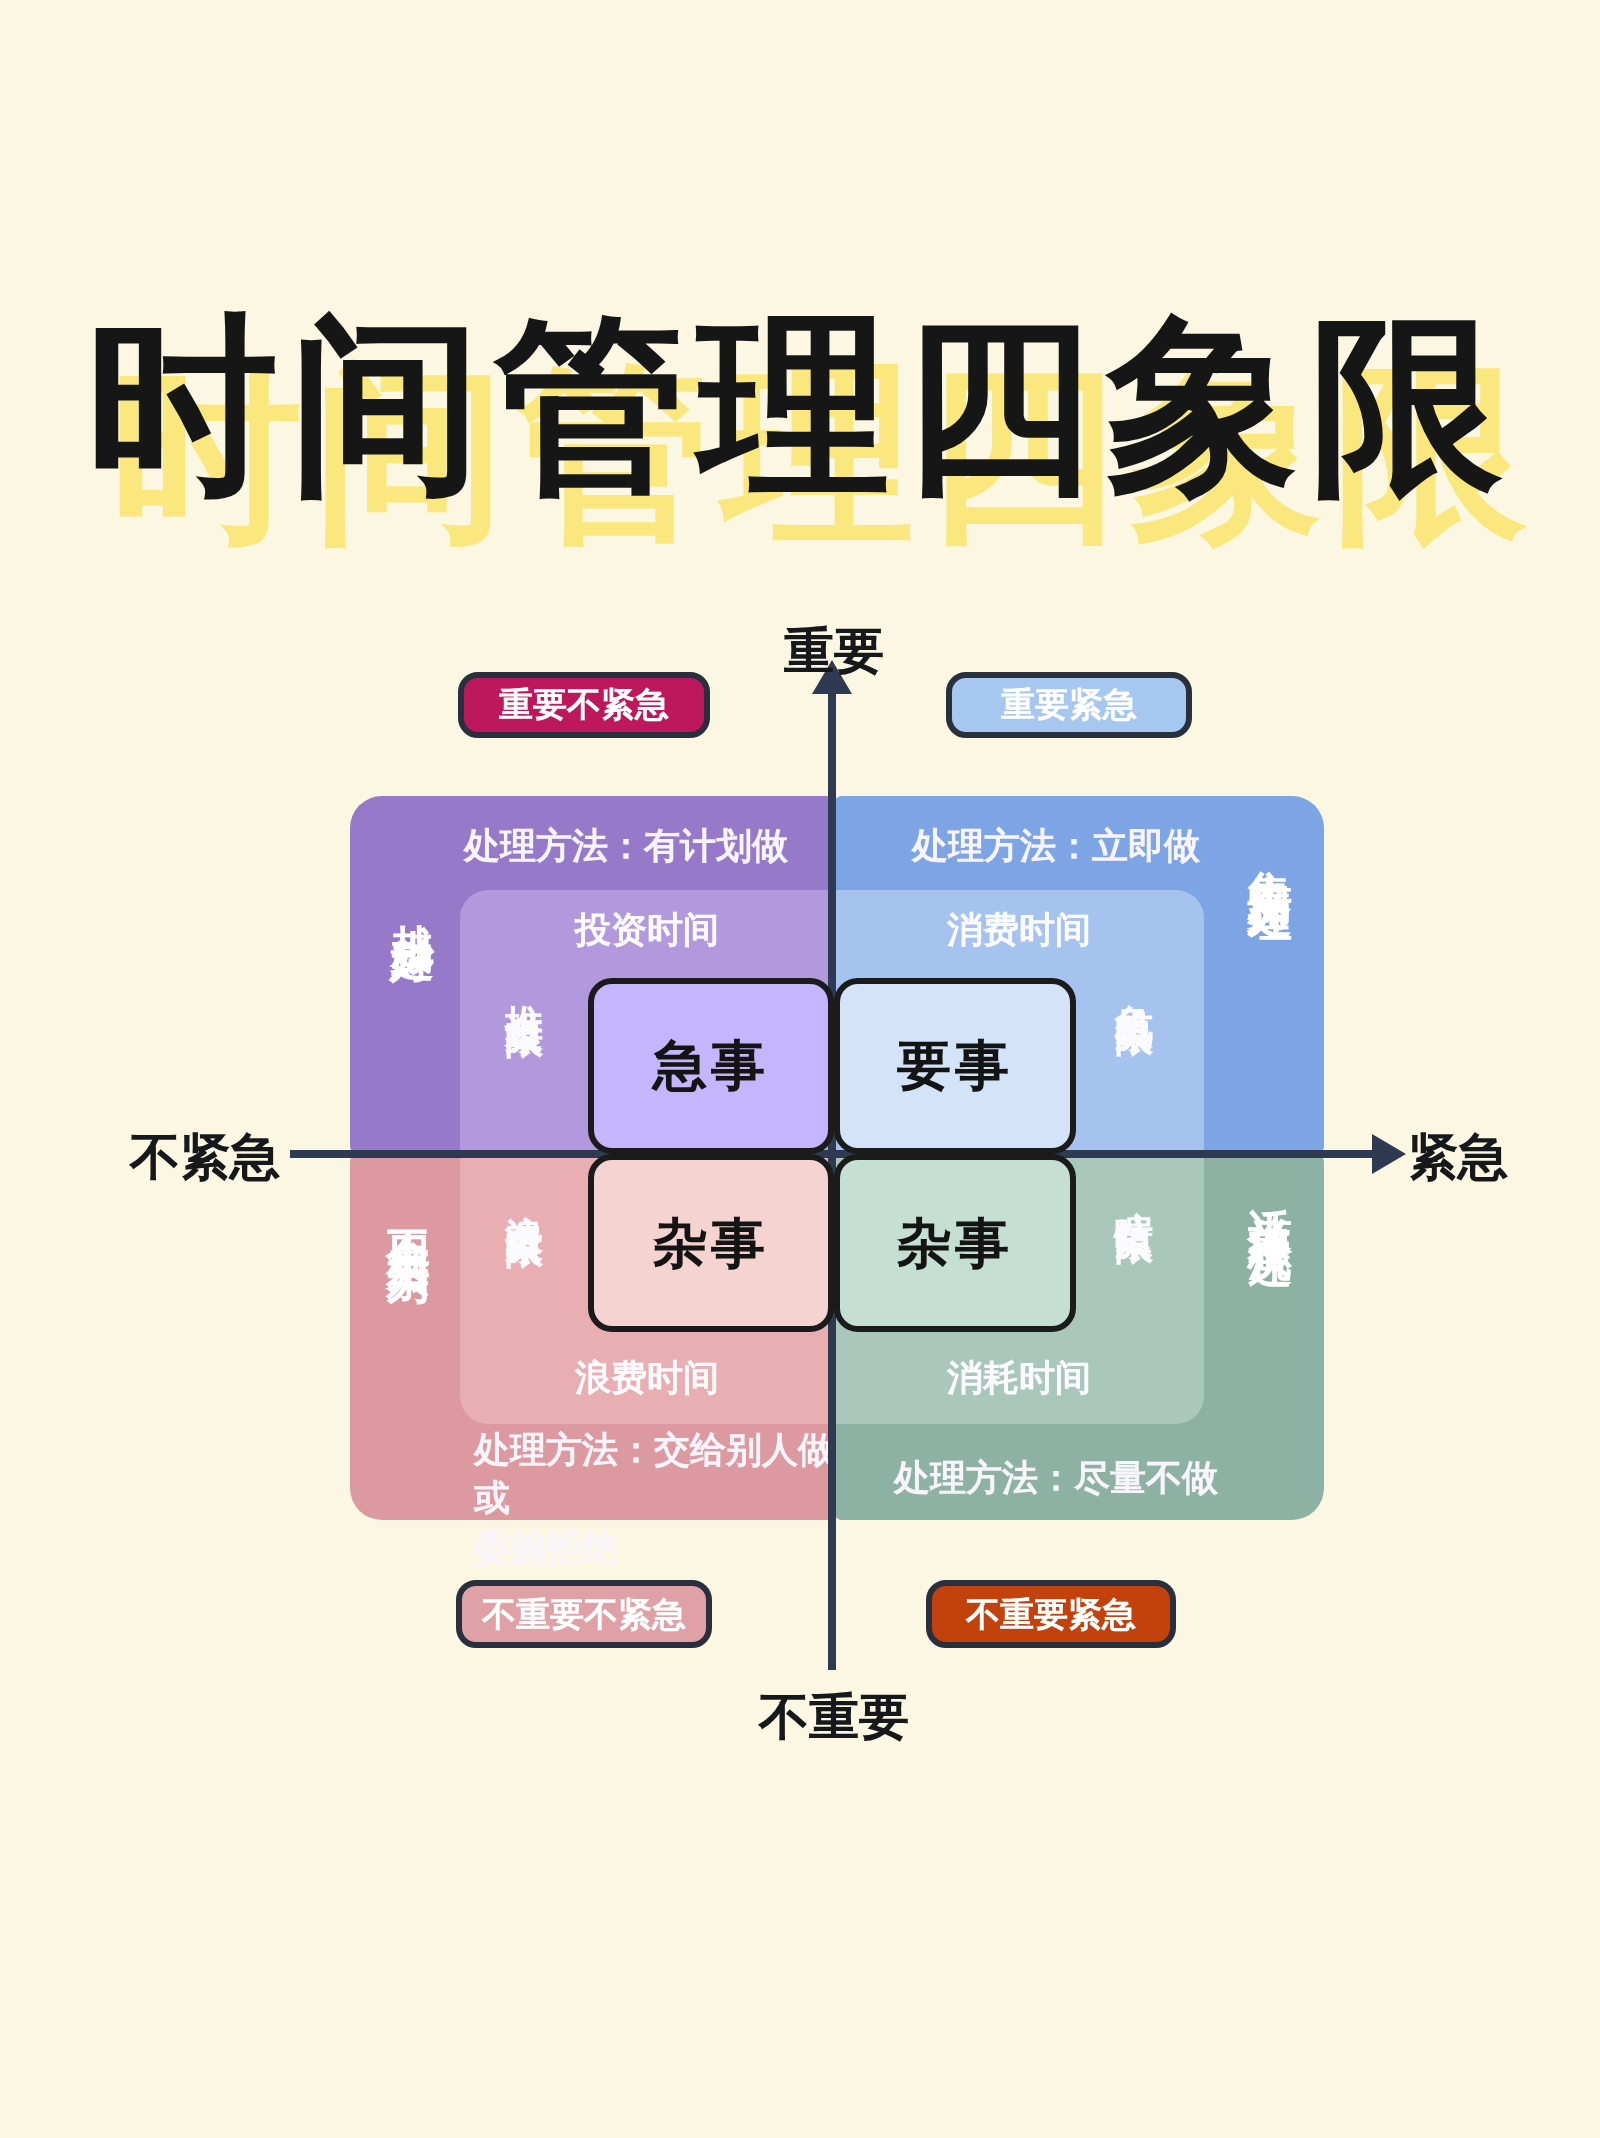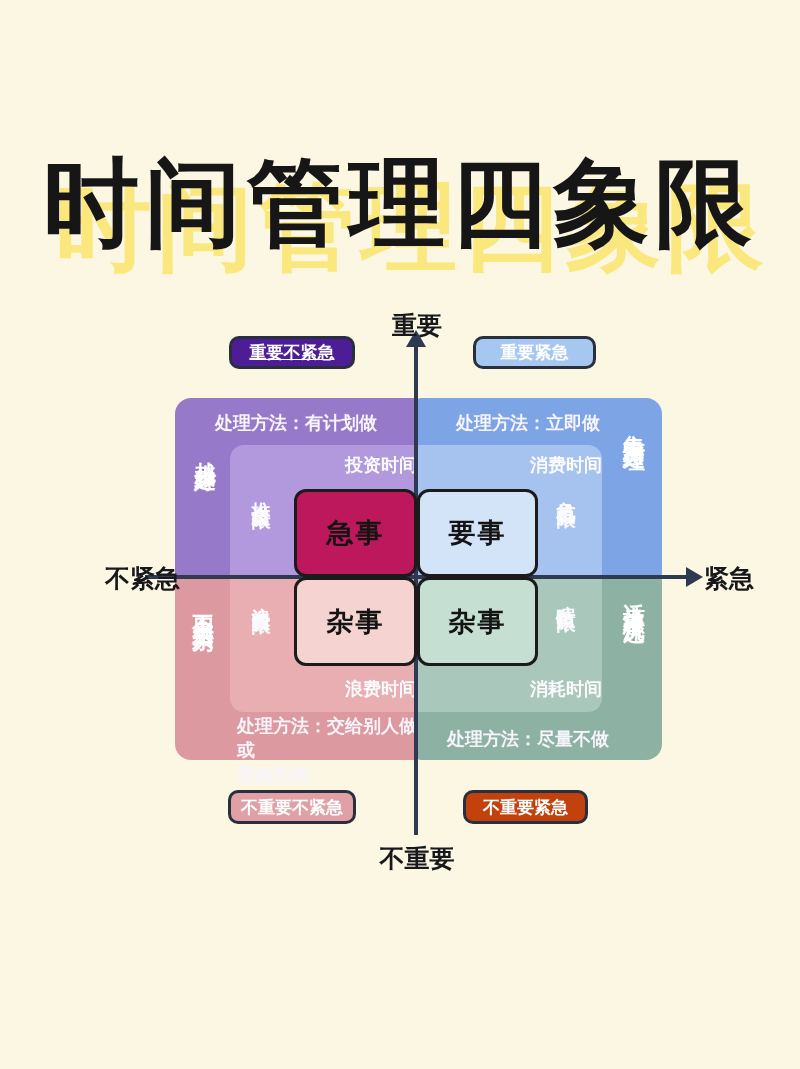--- a/index.html
+++ b/index.html
@@ -14,21 +14,21 @@
   
   .axis-line{position:absolute;background:#2d3a52;z-index:6;}
   #v-line{left:414px;top:345px;width:4px;height:490px;}
   #h-line{left:145px;top:575px;width:546px;height:4px;}
   .arrowhead{position:absolute;width:0;height:0;z-index:6;}
   #arrow-up{left:406px;top:330px;border-left:10px solid transparent;border-right:10px solid transparent;border-bottom:17px solid #2d3a52;}
   #arrow-right{left:686px;top:567px;border-top:10px solid transparent;border-bottom:10px solid transparent;border-left:17px solid #2d3a52;}
   .axis-label{position:absolute;font-weight:bold;font-size:25px;color:#17181c;z-index:7;}
   #axis-top{left:357px;top:309px;width:120px;text-align:center;}
   #axis-bottom{left:347px;top:842px;width:140px;text-align:center;}
-  #axis-left{left:58px;top:562px;width:82px;text-align:right;margin-left:40px;}
+  #axis-left{left:58px;top:562px;width:82px;text-align:right;}
   #axis-right{left:704px;top:562px;width:90px;text-align:left;}
 
   
   .badge{position:absolute;height:33px;border:3px solid #2a2f3e;border-radius:10px;
     display:flex;align-items:center;justify-content:center;
     color:#ffffff;font-weight:bold;font-size:17px;z-index:7;box-sizing:border-box;}
   #badge-q2{left:229px;top:336px;width:126px;}
   #badge-q1{left:473px;top:336px;width:123px;}
   #badge-q3{left:228px;top:790px;width:128px;height:34px;}
   #badge-q4{left:463px;top:790px;width:125px;height:34px;}
@@ -49,26 +49,26 @@
   .core-box{position:absolute;border:3px solid #1b1b1b;border-radius:12px;z-index:8;
     display:flex;align-items:center;justify-content:center;box-sizing:border-box;
     font-size:27px;font-weight:bold;color:#141414;letter-spacing:2px;}
   #core-q2{left:294px;top:489px;width:123px;height:88px;}
   #core-q1{left:417px;top:489px;width:121px;height:88px;}
   #core-q3{left:294px;top:577px;width:123px;height:89px;}
   #core-q4{left:417px;top:577px;width:121px;height:89px;}
 
   
   .method-label{position:absolute;color:#f7f4fb;font-size:18px;font-weight:600;z-index:5;}
-  #method-q2{left:175px;top:411px;width:242px;text-align:center;}
+  #method-q2{left:175px;top:411px;width:242px;text-align:center;padding-left:17px;}
   #method-q1{left:417px;top:411px;width:222px;text-align:center;}
   #method-q3{left:237px;top:714px;width:180px;white-space:pre-line;line-height:1.35;text-align:left;}
   #method-q4{left:417px;top:727px;width:222px;text-align:center;}
 
-  .time-label{position:absolute;color:#fbfafd;font-size:18px;font-weight:600;z-index:5;text-align:right;}
+  .time-label{position:absolute;color:#fbfafd;font-size:18px;font-weight:600;z-index:5;text-align:center;}
   #time-q2{left:230px;top:453px;width:187px;}
   #time-q1{left:417px;top:453px;width:185px;}
   #time-q3{left:230px;top:677px;width:187px;}
   #time-q4{left:417px;top:677px;width:185px;}
 
   .vtext{writing-mode:vertical-rl;text-orientation:upright;position:absolute;z-index:5;color:#ffffff;}
   .qname{font-size:19px;font-weight:600;letter-spacing:3px;color:#fbfafd;}
   #qname-q2{left:249px;top:487px;}
   #qname-q1{left:554px;top:486px;}
   #qname-q3{left:249px;top:592px;}
@@ -101,21 +101,21 @@
   <div class="axis-line" id="v-line" style="background-color: rgb(45, 58, 82);"></div>
   <div class="axis-line" id="h-line" style="background-color: rgb(45, 58, 82);"></div>
   <div class="arrowhead" id="arrow-up"></div>
   <div class="arrowhead" id="arrow-right"></div>
 
   <div class="axis-label" id="axis-top">重要</div>
   <div class="axis-label" id="axis-bottom">不重要</div>
   <div class="axis-label" id="axis-left">不紧急</div>
   <div class="axis-label" id="axis-right">紧急</div>
 
-  <div class="badge" id="badge-q2" style="background-color: #4c1d95; text-decoration: underline;">重要不紧急</div>
+  <div class="badge" id="badge-q2" style="background-color: #be185d;">重要不紧急</div>
   <div class="badge" id="badge-q1" style="background-color: rgb(166, 199, 240);">重要紧急</div>
   <div class="badge" id="badge-q3" style="background-color: rgb(223, 160, 166);">不重要不紧急</div>
   <div class="badge" id="badge-q4" style="background-color: #c2410c;">不重要紧急</div>
 
   <div class="method-label" id="method-q2">处理方法：有计划做</div>
   <div class="method-label" id="method-q3">处理方法：交给别人做或
 委婉拒绝</div>
   <div class="method-label" id="method-q1">处理方法：立即做</div>
   <div class="method-label" id="method-q4">处理方法：尽量不做</div>
 
@@ -127,18 +127,18 @@
   <div class="vtext qname" id="qname-q2">推进象限</div>
   <div class="vtext qname" id="qname-q1">危机象限</div>
   <div class="vtext qname" id="qname-q3">浪费象限</div>
   <div class="vtext qname" id="qname-q4">瞎忙象限</div>
 
   <div class="vtext side-note" id="side-q2">越少越好</div>
   <div class="vtext side-note" id="side-q1">集中精力处理</div>
   <div class="vtext side-note" id="side-q3">不用亲力亲为</div>
   <div class="vtext side-note" id="side-q4">适当休息不沉迷</div>
 
-  <div class="core-box" id="core-q2" style="background-color: #be185d;">急事</div>
+  <div class="core-box" id="core-q2" style="background-color: #c4b5fd;">急事</div>
   <div class="core-box" id="core-q1" style="background-color: rgb(211, 227, 248);">要事</div>
   <div class="core-box" id="core-q3" style="background-color: rgb(245, 211, 208);">杂事</div>
   <div class="core-box" id="core-q4" style="background-color: rgb(197, 224, 211);">杂事</div>
 
 </div>
 
 </body></html>

